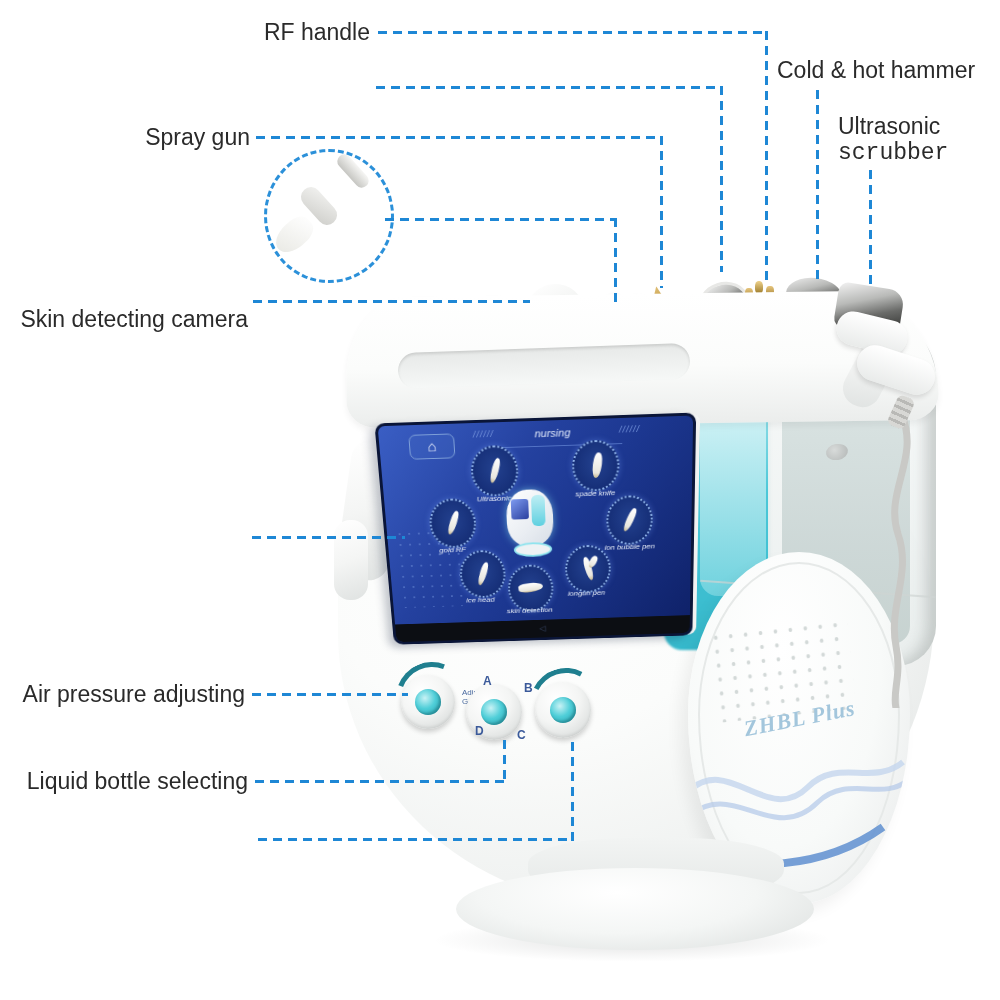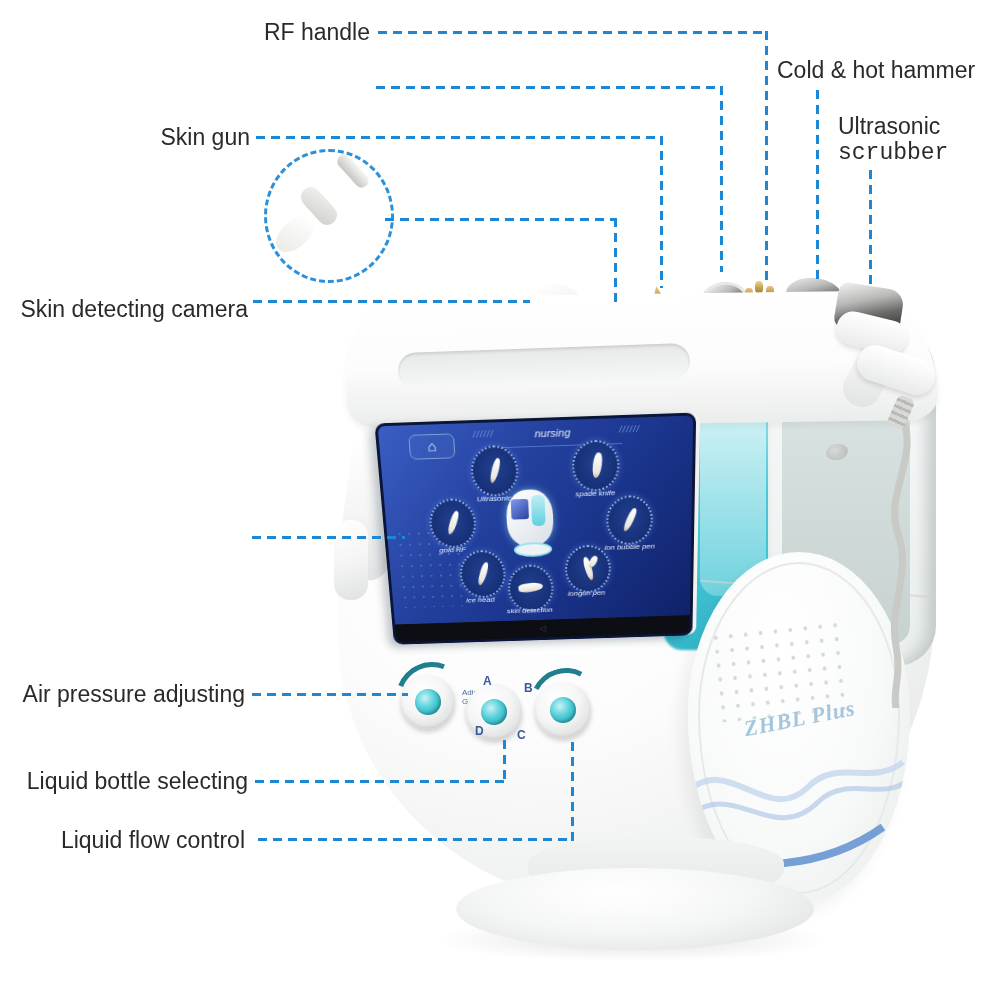--- a/index.html
+++ b/index.html
@@ -257,24 +257,23 @@
   <div class="hline" style="left:252px;top:536px;width:153px;"></div>
   <div class="hline" style="left:252px;top:693px;width:156px;"></div>
 
   <div class="hline" style="left:255px;top:780px;width:251px;"></div>
   <div class="vline" style="left:503px;top:740px;height:43px;"></div>
 
   <div class="hline" style="left:258px;top:838px;width:316px;"></div>
   <div class="vline" style="left:571px;top:742px;height:99px;"></div>
 
   <div class="lbl r" style="left:240px;top:19px;width:130px;">RF handle</div>
-  <div class="lbl r" style="left:130px;top:124px;width:120px;">Skin gun</div>
+  <div class="lbl r" style="left:130px;top:124px;width:120px;">Spray gun</div>
   <div class="lbl" style="left:777px;top:57px;text-align:right;">Cold &amp; hot hammer</div>
   <div class="lbl" style="left:838px;top:113px;">
     <span style="display:block;">Ultrasonic</span>
     <span style="display:block;font-family:Liberation Mono, monospace;">scrubber</span>
   </div>
-  <div class="lbl r" style="left:8px;top:296px;width:240px;">Skin detecting camera</div>
+  <div class="lbl r" style="left:8px;top:306px;width:240px;">Skin detecting camera</div>
   <div class="lbl r" style="left:12px;top:768px;width:236px;">Liquid bottle selecting</div>
   <div class="lbl r" style="left:15px;top:681px;width:230px;">Air pressure adjusting</div>
-  <div class="lbl r" style="left:50px;top:827px;width:195px;">Liquid flow control</div>
 
 </div>
 
 </body></html>

